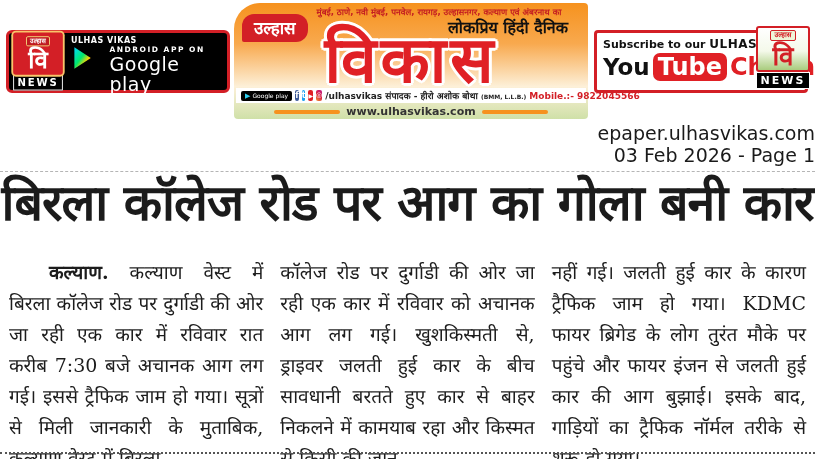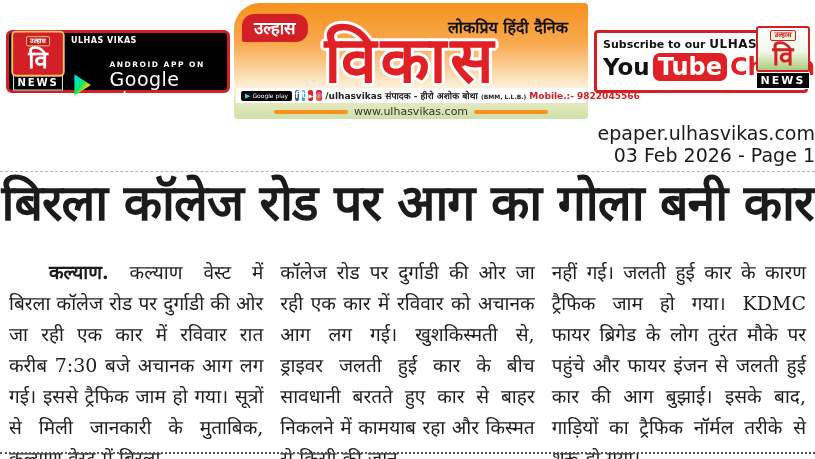--- a/index.html
+++ b/index.html
@@ -26,21 +26,21 @@
   .nl-news { background:#000; color:#fff; text-align:center; font-size:11px; font-weight:bold;
              letter-spacing:2px; line-height:15px; border:1px solid #fff; }
 
   
   #left-banner { position:absolute; left:6px; top:30px; width:224px; height:63px;
                  background:#000; border:3px solid #d31f26; border-radius:6px;
                  display:flex; align-items:center; padding:2px; }
   #left-banner .news-logo { transform:scale(.92); }
   #app-box { flex:1; color:#fff; padding:1px 4px 1px 6px; position:relative; height:100%; }
   #app-brand { font-size:8px; font-weight:bold; letter-spacing:.5px; }
-  #app-row { display:flex; align-items:center; gap:16px; margin-top:15px; }
+  #app-row { display:flex; align-items:flex-start; gap:16px; margin-top:0px; }
   #play-tri { width:24px; height:26px; }
   #app-col .app-line { font-size:7.5px; letter-spacing:1.5px; font-weight:bold; }
   #app-col .app-store { font-size:19px; font-weight:normal; line-height:20px; letter-spacing:.5px; }
   #app-install { font-size:12px; font-weight:bold; margin-left:30px; }
 
   
   #masthead { position:absolute; left:234px; top:3px; width:354px; height:116px;
               background:linear-gradient(180deg,#f6921e 0%,#f8a94e 35%,#fdf0d8 72%,#cfe0a8 100%);
               border-radius:26px 4px 4px 4px; }
   #region-line { position:absolute; top:3px; left:60px; right:4px; text-align:center;
@@ -60,21 +60,21 @@
   #mini-play-badge .tri { color:#2fd0f0; font-size:7px; }
   .soc { width:11px; height:11px; border-radius:2px; color:#fff; font-size:8px; font-weight:bold;
          display:inline-flex; align-items:center; justify-content:center; line-height:11px; }
   .soc.fb { background:#3b5998; } .soc.tw { background:#1da1f2; }
   .soc.yt { background:#e02025; font-size:6px; } .soc.ig { background:linear-gradient(45deg,#f09433,#dc2743,#bc1888); font-size:7px; }
   #handle-line { font-size:9px; font-weight:bold; color:#222; white-space:nowrap; }
   #handle-line .suffix { font-size:6px; }
   #mast-mobile { margin-left:auto; font-size:9px; font-weight:bold; color:#d31f26; white-space:nowrap; }
   #website-row { position:absolute; left:0; right:0; bottom:1px; display:flex; align-items:center; gap:6px; padding:0 40px; }
   #website-row .rule { flex:1; height:4px; background:#f6921e; border-radius:2px; }
-  #website { font-size:11px; font-weight:normal; color:#333; }
+  #website { font-size:11px; font-weight:bold; color:#333; }
 
   
   #right-banner { position:absolute; left:594px; top:30px; width:214px; height:63px;
                   background:#fff; border:3px solid #d31f26; border-radius:4px; padding:4px 6px; }
   #subscribe-line { font-size:11px; font-weight:bold; color:#111; white-space:nowrap; }
   #subscribe-line .brand { font-size:12px; letter-spacing:.5px; }
   #yt-row { display:flex; align-items:center; gap:3px; margin-top:2px; }
   #yt-you { font-size:23px; font-weight:bold; color:#111; }
   #yt-tube { font-size:24px; font-weight:bold; color:#fff; background:#e02025;
              border-radius:7px; padding:0 5px; line-height:28px; }
@@ -131,20 +131,21 @@
           <div id="app-col">
             <div class="app-line">ANDROID APP ON</div>
             <div class="app-store">Google play</div>
           </div>
         </div>
         <div id="app-install">Install now</div>
       </div>
     </div>
 
     <div id="masthead">
+      <div id="region-line">मुंबई, ठाणे, नवी मुंबई, पनवेल, रायगड़, उल्हासनगर, कल्याण एवं अंबरनाथ का</div>
       <div id="tagline">लोकप्रिय हिंदी दैनिक</div>
       <div id="brand-small">उल्हास</div>
       <div id="brand-large">विकास</div>
       <div id="mast-bar">
         <span id="mini-play-badge">
           <span class="tri">▶</span>
           <span>Google play</span>
         </span>
         <span class="soc fb">f</span>
         <span class="soc tw">t</span>

